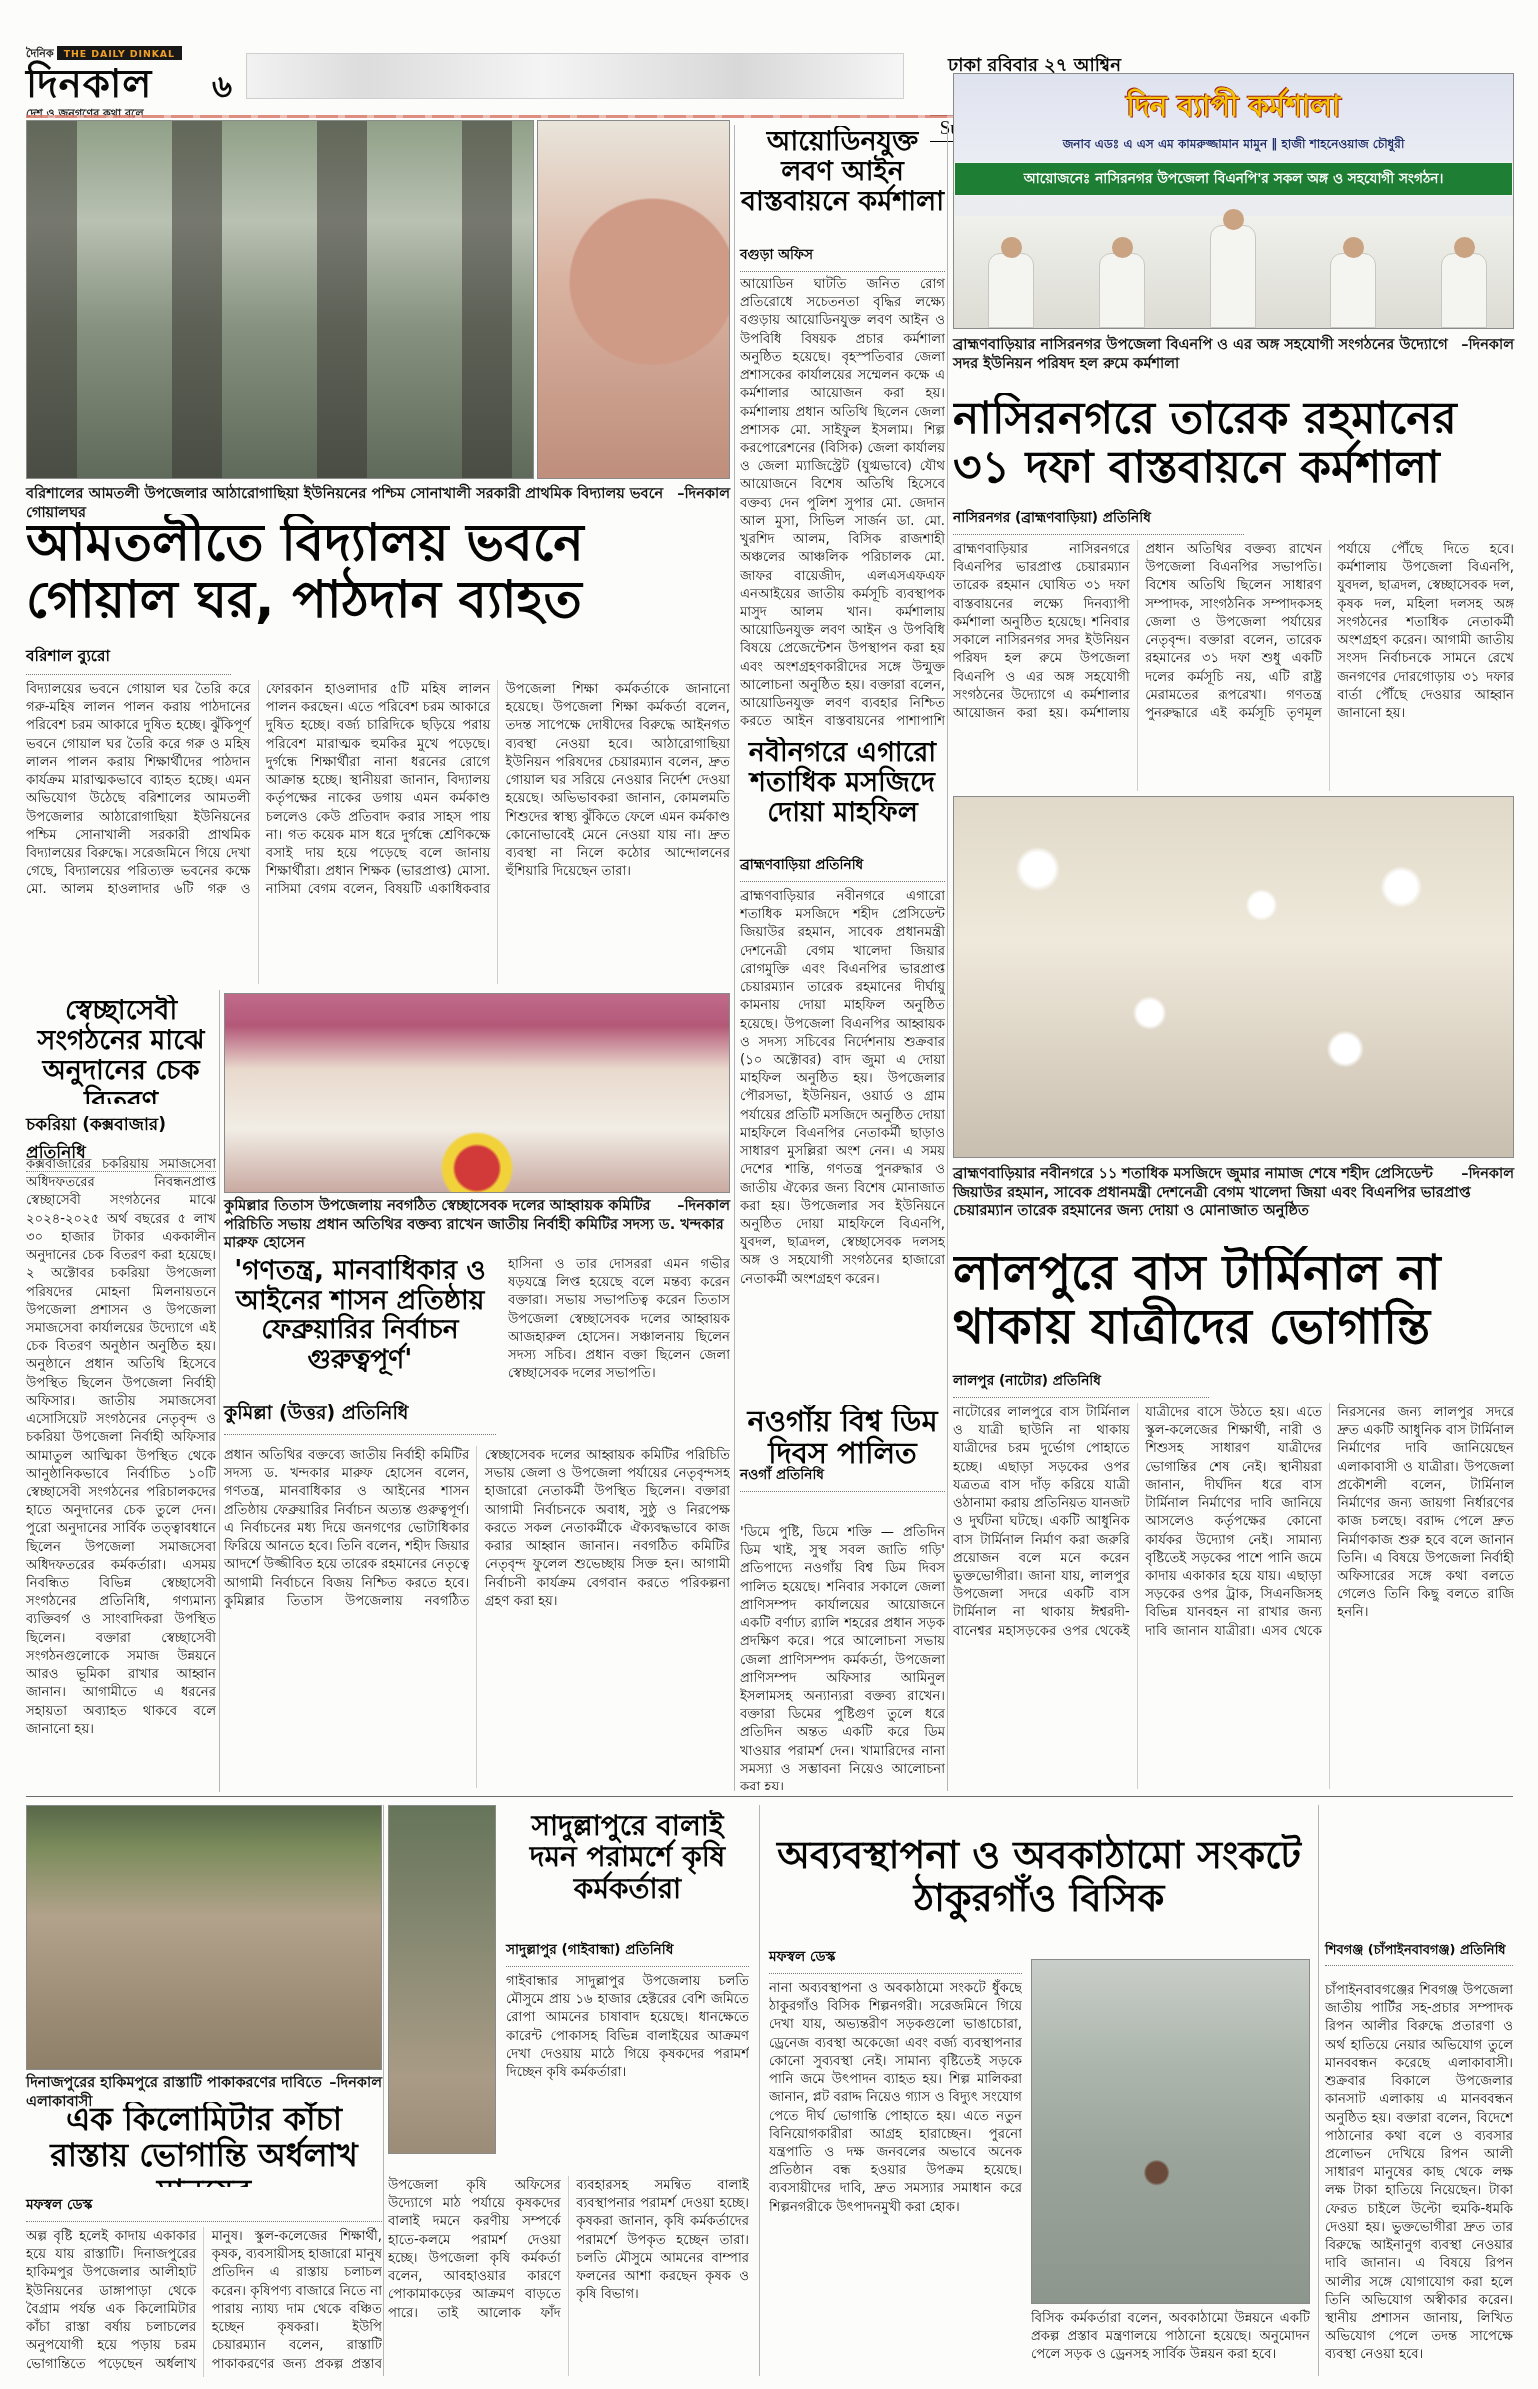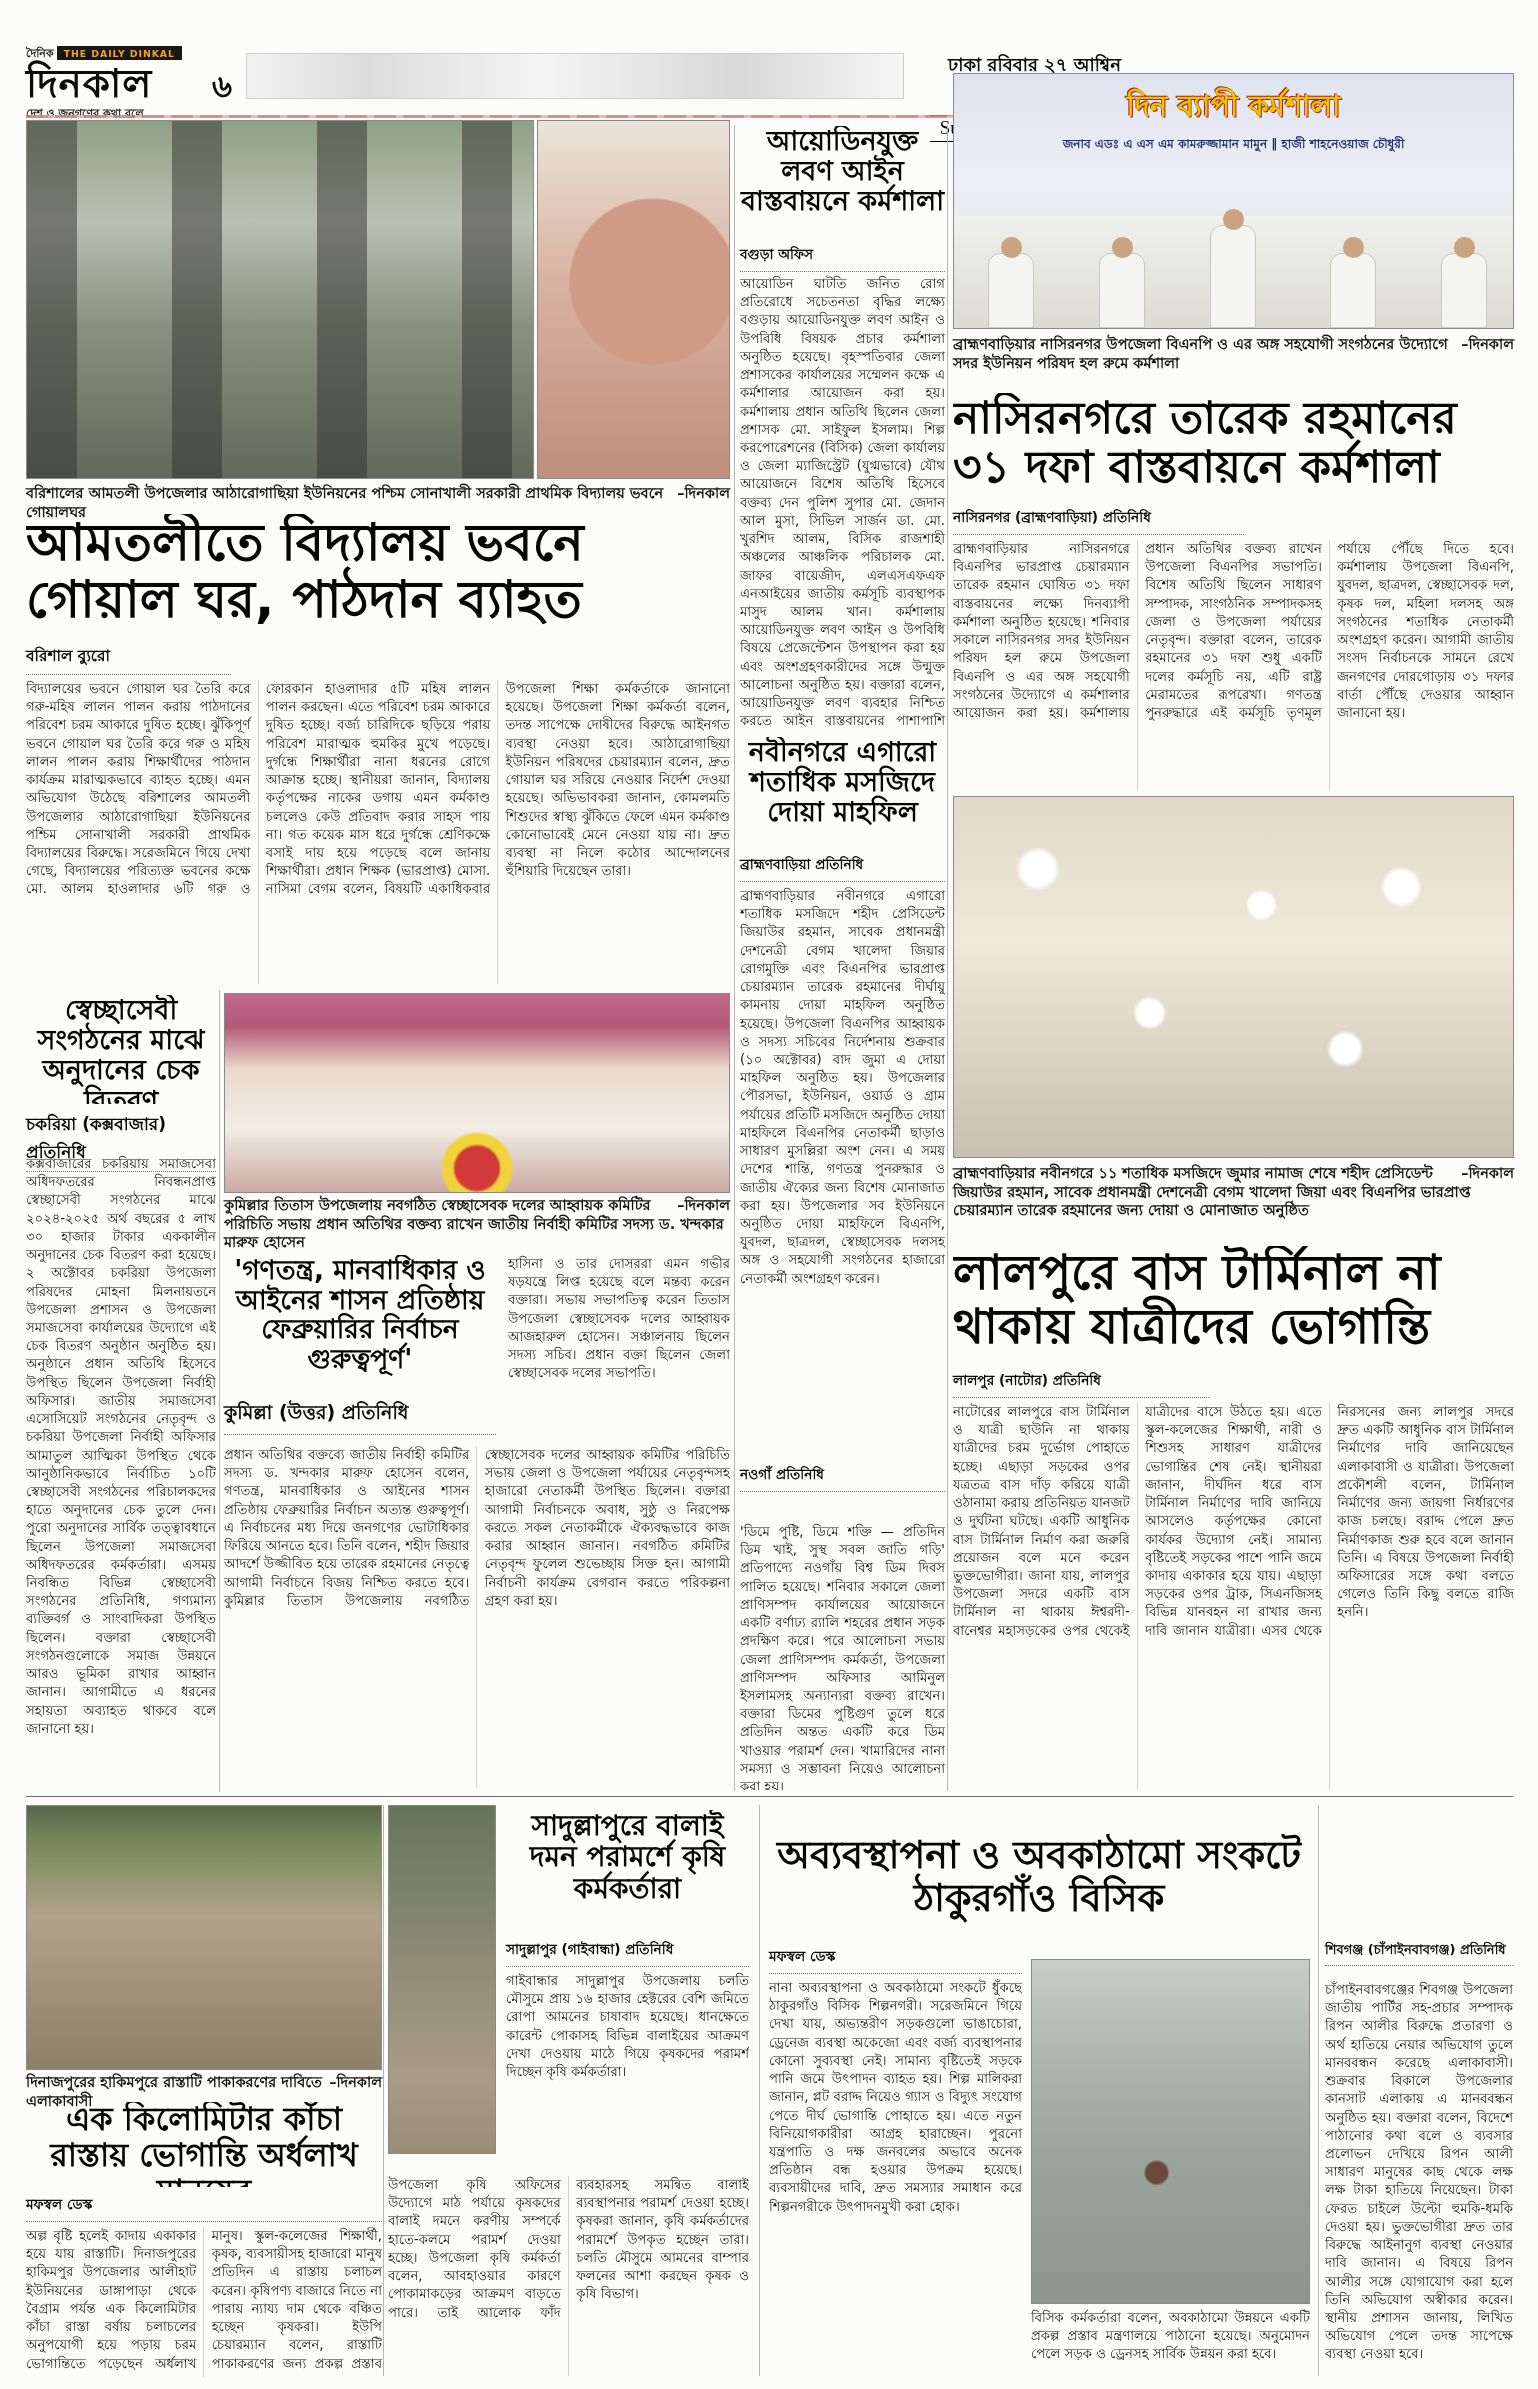--- a/index.html
+++ b/index.html
@@ -123,26 +123,28 @@
   <div class="abs body-text cols-2" style="left:224px;top:1446px;width:506px;height:342px;">প্রধান অতিথির বক্তব্যে জাতীয় নির্বাহী কমিটির সদস্য ড. খন্দকার মারুফ হোসেন বলেন, গণতন্ত্র, মানবাধিকার ও আইনের শাসন প্রতিষ্ঠায় ফেব্রুয়ারির নির্বাচন অত্যন্ত গুরুত্বপূর্ণ। এ নির্বাচনের মধ্য দিয়ে জনগণের ভোটাধিকার ফিরিয়ে আনতে হবে। তিনি বলেন, শহীদ জিয়ার আদর্শে উজ্জীবিত হয়ে তারেক রহমানের নেতৃত্বে আগামী নির্বাচনে বিজয় নিশ্চিত করতে হবে। কুমিল্লার তিতাস উপজেলায় নবগঠিত স্বেচ্ছাসেবক দলের আহ্বায়ক কমিটির পরিচিতি সভায় জেলা ও উপজেলা পর্যায়ের নেতৃবৃন্দসহ হাজারো নেতাকর্মী উপস্থিত ছিলেন। বক্তারা আগামী নির্বাচনকে অবাধ, সুষ্ঠু ও নিরপেক্ষ করতে সকল নেতাকর্মীকে ঐক্যবদ্ধভাবে কাজ করার আহ্বান জানান। নবগঠিত কমিটির নেতৃবৃন্দ ফুলেল শুভেচ্ছায় সিক্ত হন। আগামী নির্বাচনী কার্যক্রম বেগবান করতে পরিকল্পনা গ্রহণ করা হয়।</div>
 
   <div class="abs hl hl-sm" style="left:740px;top:126px;width:205px;height:109px;">আয়োডিনযুক্ত লবণ আইন বাস্তবায়নে কর্মশালা</div>
   <div class="abs byline" style="left:740px;top:243px;width:205px;font-size:13.7px;">বগুড়া অফিস</div>
   <div class="abs body-text" style="left:740px;top:275px;width:205px;height:455px;">আয়োডিন ঘাটতি জনিত রোগ প্রতিরোধে সচেতনতা বৃদ্ধির লক্ষ্যে বগুড়ায় আয়োডিনযুক্ত লবণ আইন ও উপবিধি বিষয়ক প্রচার কর্মশালা অনুষ্ঠিত হয়েছে। বৃহস্পতিবার জেলা প্রশাসকের কার্যালয়ের সম্মেলন কক্ষে এ কর্মশালার আয়োজন করা হয়। কর্মশালায় প্রধান অতিথি ছিলেন জেলা প্রশাসক মো. সাইফুল ইসলাম। শিল্প করপোরেশনের (বিসিক) জেলা কার্যালয় ও জেলা ম্যাজিস্ট্রেট (যুগ্মভাবে) যৌথ আয়োজনে বিশেষ অতিথি হিসেবে বক্তব্য দেন পুলিশ সুপার মো. জেদান আল মুসা, সিভিল সার্জন ডা. মো. খুরশিদ আলম, বিসিক রাজশাহী অঞ্চলের আঞ্চলিক পরিচালক মো. জাফর বায়েজীদ, এলএসএফএফ এনআইয়ের জাতীয় কর্মসূচি ব্যবস্থাপক মাসুদ আলম খান। কর্মশালায় আয়োডিনযুক্ত লবণ আইন ও উপবিধি বিষয়ে প্রেজেন্টেশন উপস্থাপন করা হয় এবং অংশগ্রহণকারীদের সঙ্গে উন্মুক্ত আলোচনা অনুষ্ঠিত হয়। বক্তারা বলেন, আয়োডিনযুক্ত লবণ ব্যবহার নিশ্চিত করতে আইন বাস্তবায়নের পাশাপাশি ব্যবসায়ী ও সাধারণ জনগণের মাঝে ব্যাপক সচেতনতা সৃষ্টি করতে হবে।</div>
 
   <div class="abs hl hl-sm" style="left:740px;top:737px;width:205px;height:109px;">নবীনগরে এগারো শতাধিক মসজিদে দোয়া মাহফিল</div>
   <div class="abs byline" style="left:740px;top:853px;width:205px;font-size:13.7px;">ব্রাহ্মণবাড়িয়া প্রতিনিধি</div>
   <div class="abs body-text" style="left:740px;top:887px;width:205px;height:509px;">ব্রাহ্মণবাড়িয়ার নবীনগরে এগারো শতাধিক মসজিদে শহীদ প্রেসিডেন্ট জিয়াউর রহমান, সাবেক প্রধানমন্ত্রী দেশনেত্রী বেগম খালেদা জিয়ার রোগমুক্তি এবং বিএনপির ভারপ্রাপ্ত চেয়ারম্যান তারেক রহমানের দীর্ঘায়ু কামনায় দোয়া মাহফিল অনুষ্ঠিত হয়েছে। উপজেলা বিএনপির আহ্বায়ক ও সদস্য সচিবের নির্দেশনায় শুক্রবার (১০ অক্টোবর) বাদ জুমা এ দোয়া মাহফিল অনুষ্ঠিত হয়। উপজেলার পৌরসভা, ইউনিয়ন, ওয়ার্ড ও গ্রাম পর্যায়ের প্রতিটি মসজিদে অনুষ্ঠিত দোয়া মাহফিলে বিএনপির নেতাকর্মী ছাড়াও সাধারণ মুসল্লিরা অংশ নেন। এ সময় দেশের শান্তি, গণতন্ত্র পুনরুদ্ধার ও জাতীয় ঐক্যের জন্য বিশেষ মোনাজাত করা হয়। উপজেলার সব ইউনিয়নে অনুষ্ঠিত দোয়া মাহফিলে বিএনপি, যুবদল, ছাত্রদল, স্বেচ্ছাসেবক দলসহ অঙ্গ ও সহযোগী সংগঠনের হাজারো নেতাকর্মী অংশগ্রহণ করেন।</div>
 
+  <div class="abs hl hl-sm" style="left:740px;top:1405px;width:205px;height:77px;font-size:29px;">নওগাঁয় বিশ্ব ডিম দিবস পালিত</div>
   <div class="abs byline" style="left:740px;top:1463px;width:205px;font-size:13.7px;">নওগাঁ প্রতিনিধি</div>
   <div class="abs body-text" style="left:740px;top:1523px;width:205px;height:267px;">'ডিমে পুষ্টি, ডিমে শক্তি — প্রতিদিন ডিম খাই, সুস্থ সবল জাতি গড়ি' প্রতিপাদ্যে নওগাঁয় বিশ্ব ডিম দিবস পালিত হয়েছে। শনিবার সকালে জেলা প্রাণিসম্পদ কার্যালয়ের আয়োজনে একটি বর্ণাঢ্য র‌্যালি শহরের প্রধান সড়ক প্রদক্ষিণ করে। পরে আলোচনা সভায় জেলা প্রাণিসম্পদ কর্মকর্তা, উপজেলা প্রাণিসম্পদ অফিসার আমিনুল ইসলামসহ অন্যান্যরা বক্তব্য রাখেন। বক্তারা ডিমের পুষ্টিগুণ তুলে ধরে প্রতিদিন অন্তত একটি করে ডিম খাওয়ার পরামর্শ দেন। খামারিদের নানা সমস্যা ও সম্ভাবনা নিয়েও আলোচনা করা হয়।</div>
 
   <div class="abs photo ws" style="left:953px;top:73px;width:561px;height:256px;">
     <div class="ws-title">দিন ব্যাপী কর্মশালা</div>
     <div class="ws-guest">জনাব এডঃ এ এস এম কামরুজ্জামান মামুন ‖ হাজী শাহনেওয়াজ চৌধুরী</div>
+    <div class="ws-green">আয়োজনেঃ নাসিরনগর উপজেলা বিএনপি'র সকল অঙ্গ ও সহযোগী সংগঠন।</div>
     <div class="ws-floor"></div>
     <div class="fig" style="left:34px;"></div>
     <div class="fig" style="left:145px;"></div>
     <div class="fig" style="left:256px;height:101px;"></div>
     <div class="fig" style="left:376px;"></div>
     <div class="fig" style="left:487px;"></div>
   </div>
   <div class="abs caption" style="left:953px;top:335px;width:561px;height:53px;">
     <span class="credit">–দিনকাল</span>
     <span>ব্রাহ্মণবাড়িয়ার নাসিরনগর উপজেলা বিএনপি ও এর অঙ্গ সহযোগী সংগঠনের উদ্যোগে সদর ইউনিয়ন পরিষদ হল রুমে কর্মশালা</span>

